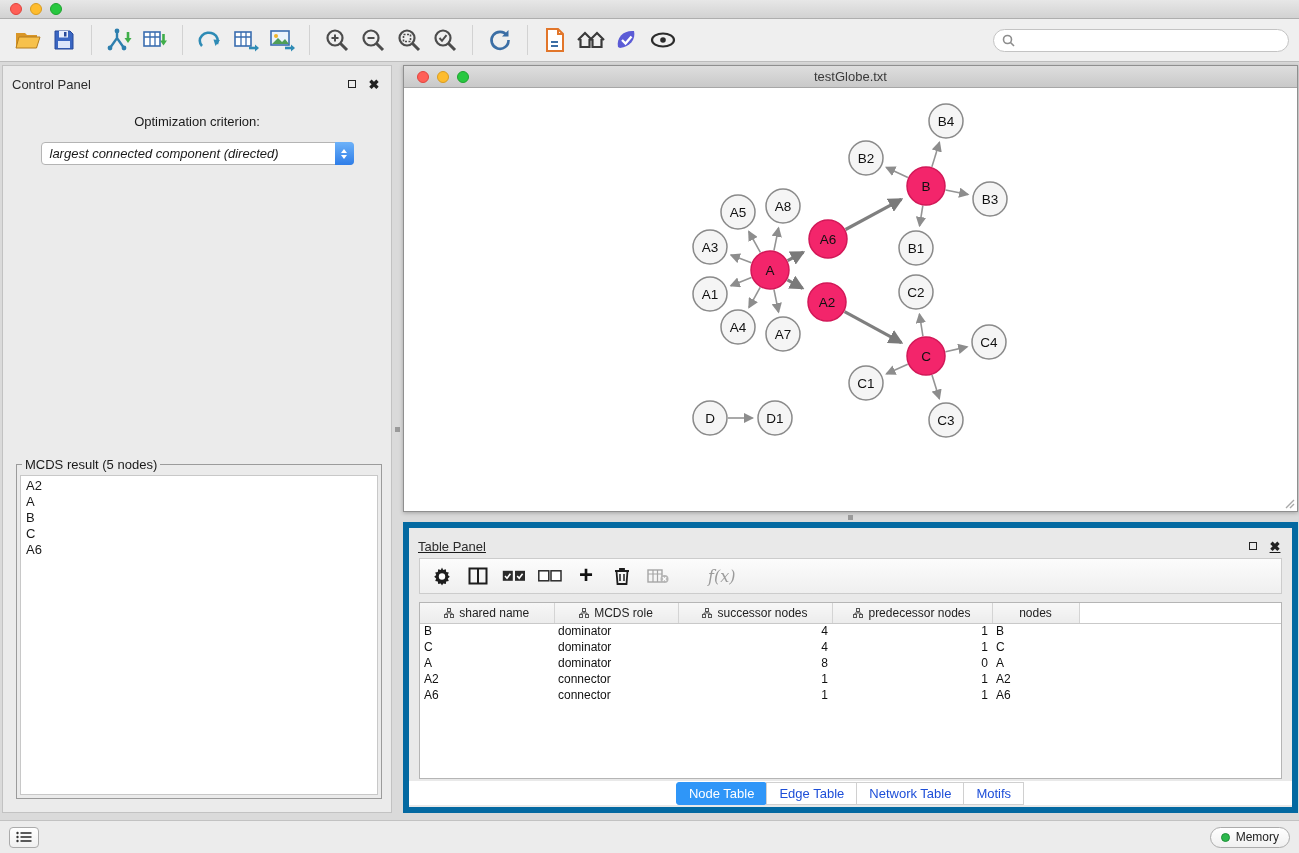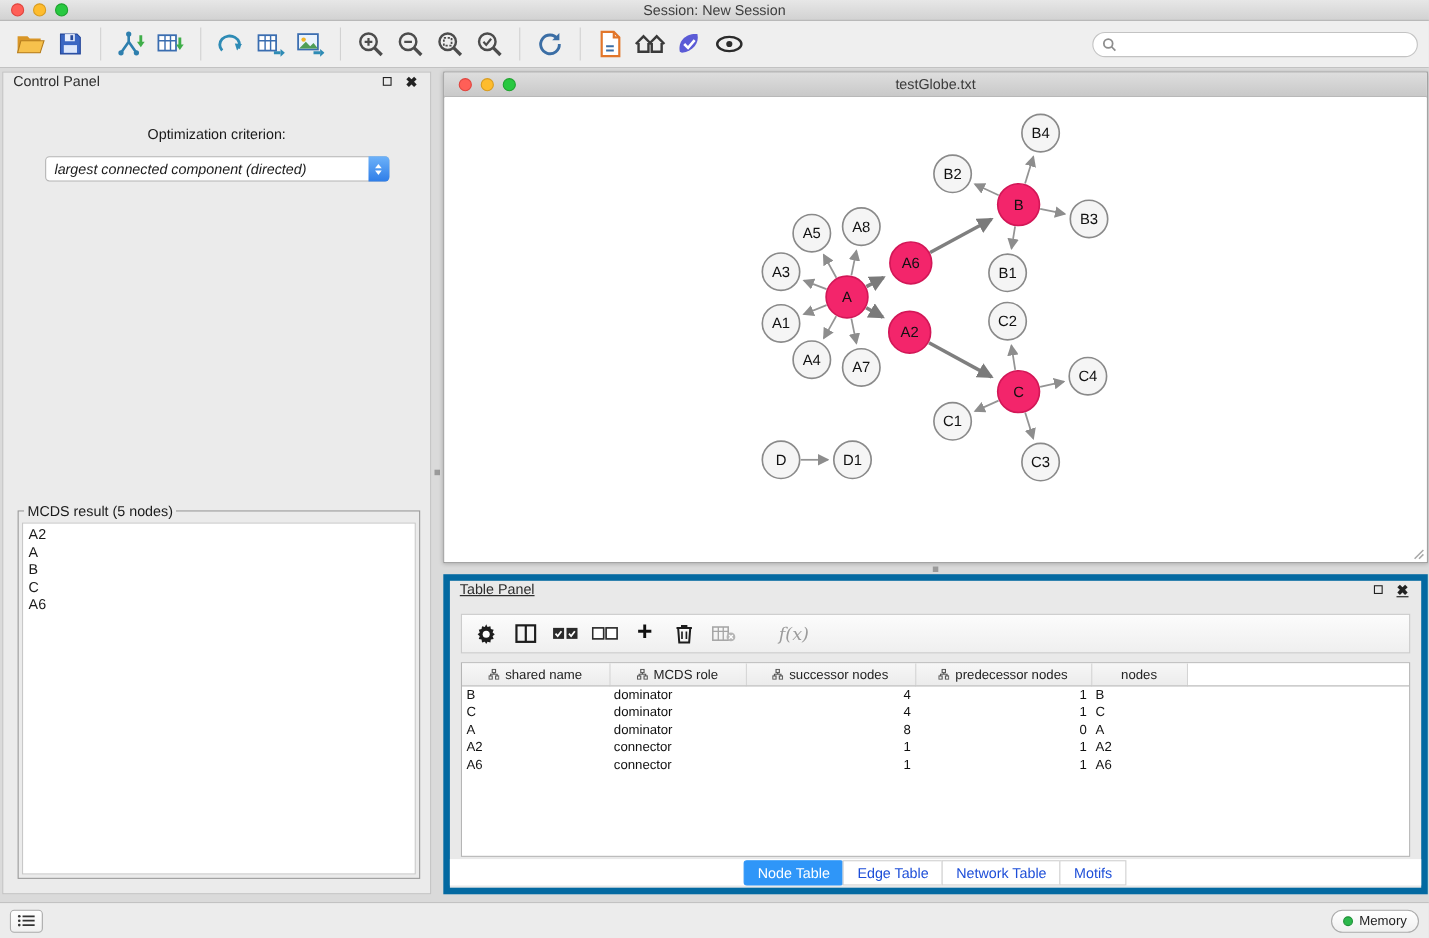--- a/index.html
+++ b/index.html
@@ -23,21 +23,21 @@
   .searchbox input{border:none;outline:none;flex:1;font-size:12px;font-family:"Liberation Sans",sans-serif;background:transparent;margin-left:5px;color:#333;}
 
   
   .main{position:absolute;top:62px;left:0;right:0;bottom:33px;background:#dadada;}
   .v-splitter{position:absolute;left:392px;top:0;width:11px;bottom:0;cursor:col-resize;}
   .v-splitter .dot,.h-splitter .dot{position:absolute;width:5px;height:5px;background:#9a9a9a;}
   .v-splitter .dot{left:3px;top:365px;}
 
   
   .control-panel{position:absolute;left:2px;top:3px;width:390px;bottom:7px;background:#ebebeb;border:1px solid #c2c2c2;}
-  .panel-header{height:26px;display:flex;align-items:flex-start;padding:0 9px;font-size:13px;color:#2c2c2c;}
+  .panel-header{height:26px;display:flex;align-items:flex-end;padding:0 9px;font-size:13px;color:#2c2c2c;}
   .panel-header .spacer{flex:1;}
   .wicon{width:16px;height:16px;display:flex;align-items:center;justify-content:center;color:#222;margin-left:6px;font-size:12px;}
   .float-glyph{width:8px;height:8px;border:1.5px solid #222;}
   .close-glyph{font-weight:bold;font-size:13px;line-height:1;}
   .tabs-row{display:flex;justify-content:center;margin-top:2px;}
   .tabgroup{display:flex;background:#fff;border:1px solid #b9b9b9;border-radius:5px;overflow:hidden;}
   .ctab{padding:3px 14px;font-size:13px;color:#222;border-right:1px solid #cfcfcf;background:#fdfdfd;cursor:default;}
   .ctab:last-child{border-right:none;}
   .ctab.active{background:#2f96f8;color:#fff;border-radius:4px;margin:0;border-right:none;}
   .opt-label{text-align:center;margin-top:22px;font-size:13px;}
@@ -98,21 +98,20 @@
 </style>
 </head>
 <body>
 
 <div class="titlebar">
   <div class="traffic">
     <div class="tl tl-red"></div>
     <div class="tl tl-yellow"></div>
     <div class="tl tl-green"></div>
   </div>
-  <div class="titlebar-title">Session: New Session</div>
 </div>
 
 <div class="toolbar">
   <div class="tbi">
     <svg width="26" height="22" viewBox="0 0 26 22">
       <path d="M1 4h9l2 2h10v13H1z" fill="#d99627"></path>
       <path d="M4 8h21l-3.5 11H1z" fill="#f7c14c" stroke="#b57d1e" stroke-width="1"></path>
     </svg>
   </div>
   <div class="tbi">

